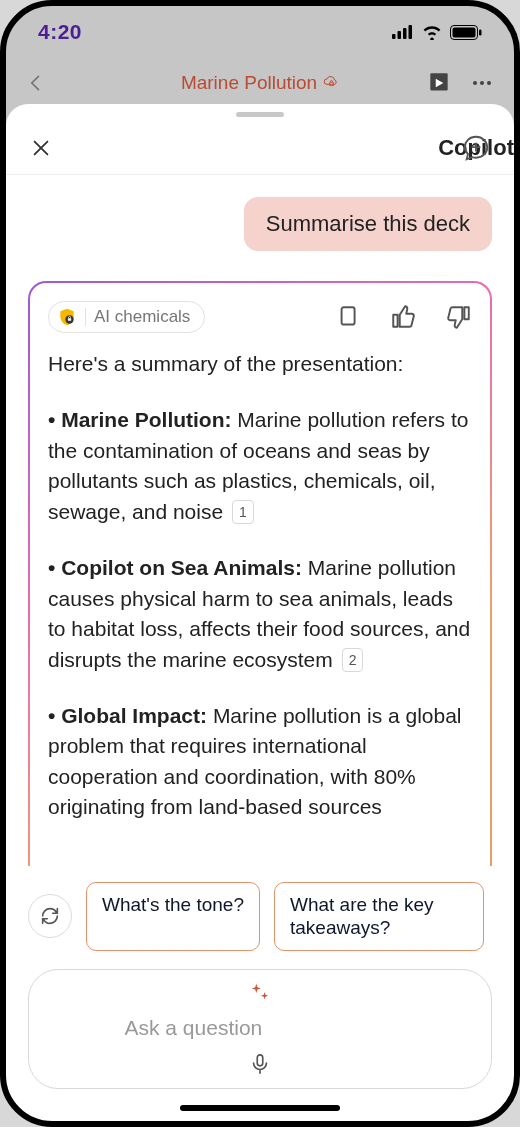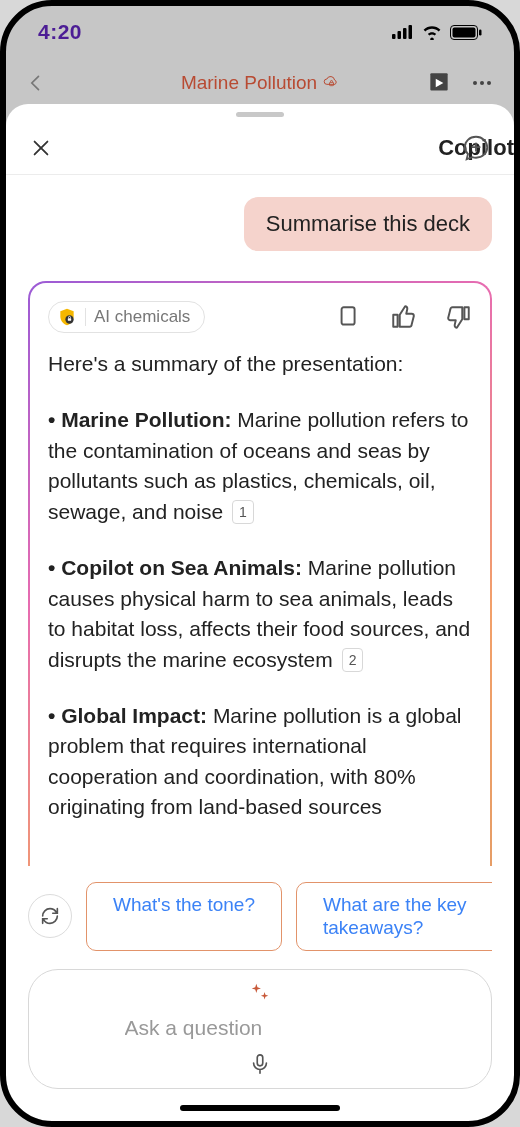--- a/index.html
+++ b/index.html
@@ -49,21 +49,21 @@
   .ai-intro { margin-bottom: 26px; }
   .ai-bullet { margin-bottom: 26px; }
   .ai-bullet .dot { font-weight: 700; }
   .ai-bullet .title { font-weight: 700; }
   .citation { display: inline-block; border: 1px solid #d8d8d8; border-radius: 4px; font-size: 14px; padding: 1px 6px; vertical-align: 2px; margin-left: 3px; color: #555; }
 
   
   .suggest-row { display: flex; align-items: center; gap: 14px; padding: 16px 22px 0; overflow: hidden; }
   .refresh-btn { width: 44px; height: 44px; border: 1.5px solid #dcdcdc; border-radius: 50%; display: flex; align-items: center; justify-content: center; flex-shrink: 0; color: #555; }
   .suggest-pills { display: flex; gap: 14px; overflow: hidden; }
-  .pill { border: 1.5px solid #e2936a; color: #3b82f6; border-radius: 10px; padding: 10px 26px; font-size: 19px; line-height: 1.25; flex-shrink: 0; max-width: 210px; }
+  .pill { border: 1.5px solid #e2936a; color: #0f172a; border-radius: 10px; padding: 10px 15px; font-size: 19px; line-height: 1.25; flex-shrink: 0; max-width: 210px; }
 
   
   .input-bar { margin: 18px 22px 32px; border: 1px solid #d8d8d8; border-radius: 30px; padding: 12px 18px; display: flex; align-items: center; gap: 12px; flex-direction: column; }
   .input-bar input { flex: 1; border: none; outline: none; font-size: 21px; color: #333; background: transparent; }
   .input-bar input::placeholder { color: #999; }
 
   .home-indicator { position: absolute; bottom: 10px; left: 50%; transform: translateX(-50%); width: 160px; height: 6px; background: #000; border-radius: 3px; }
 </style>
 </head>
 <body>

